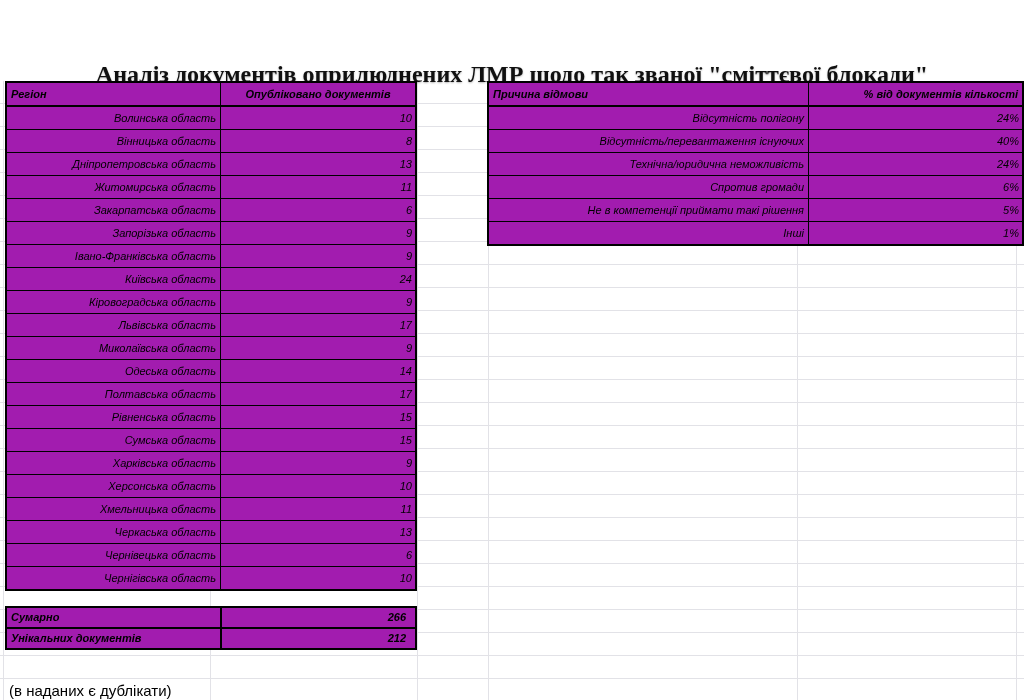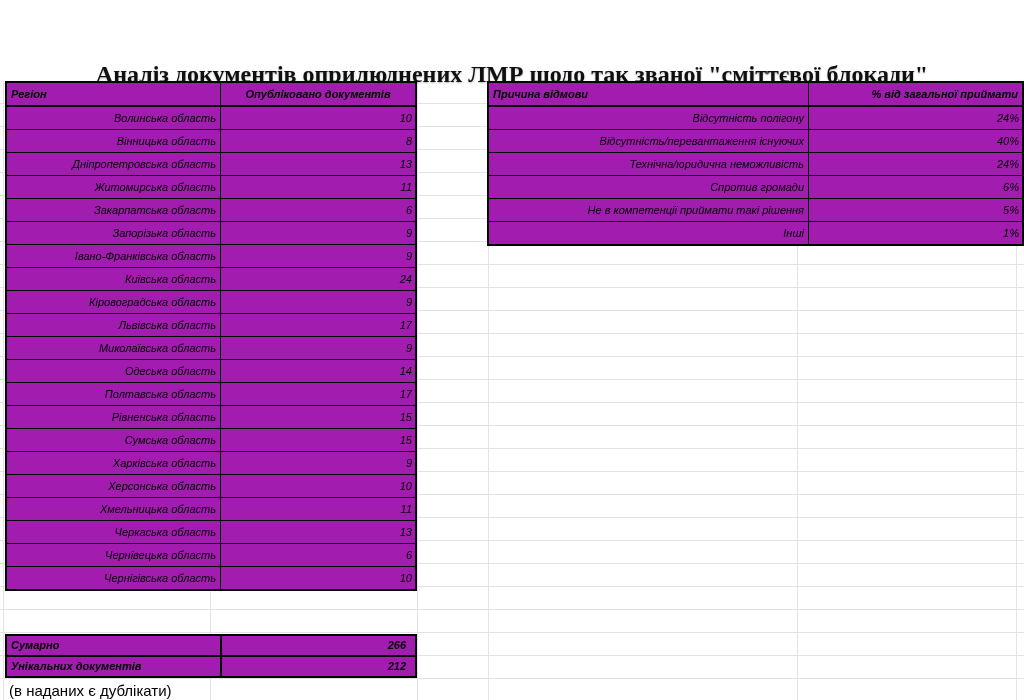--- a/index.html
+++ b/index.html
@@ -38,21 +38,21 @@
   table.main th{border-bottom:2px solid #000;font-weight:bold;}
   table.main td:last-child{text-align:right;padding-right:3px;}
   table.main td:first-child{text-align:right;}
   .h-left{text-align:left;}
   .h-center{text-align:center;}
   .h-right{text-align:right;padding-right:3px;}
   .t-regions{left:5px;top:81px;width:412px;}
   .t-regions th:first-child{width:205px;}
   .t-reasons{left:487px;top:81px;width:537px;}
   .t-reasons th:first-child{width:311px;}
-  .t-summary{left:5px;top:634px;width:412px;border:2px solid #000;}
+  .t-summary{left:5px;top:606px;width:412px;border:2px solid #000;}
   .t-summary td{border:2px solid #000;height:19px;line-height:19px;font-weight:bold;}
   .t-summary td:first-child{width:205px;text-align:left;}
   .t-summary td:last-child{text-align:right;padding-right:9px;}
   .note{
     position:absolute;left:9px;top:681px;font-size:15px;line-height:19px;color:#000;
   }
 </style>
 </head>
 <body>
 
@@ -175,21 +175,21 @@
         </tr>
       </tbody>
   </table>
 
   <div class="note">(в наданих є дублікати)</div>
 
   <table class="t main t-reasons">
     <thead>
       <tr>
         <th class="h-left">Причина відмови</th>
-        <th class="h-right">% від загальної приймати</th>
+        <th class="h-right">% від документів кількості</th>
       </tr>
     </thead>
     <tbody>
         <tr>
           <td>Відсутність полігону</td>
           <td>24%</td>
         </tr>
         <tr>
           <td>Відсутність/перевантаження існуючих</td>
           <td>40%</td>

